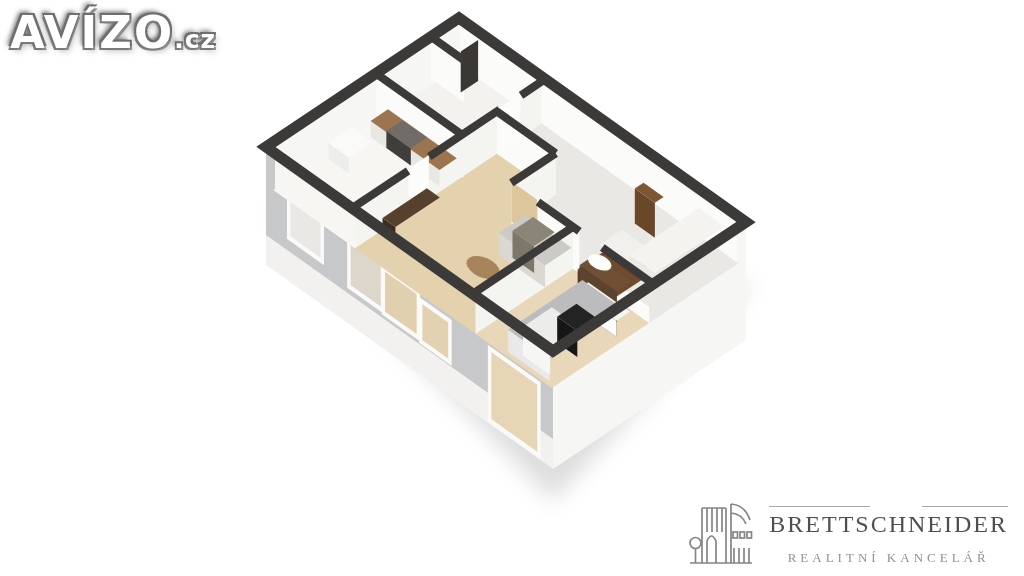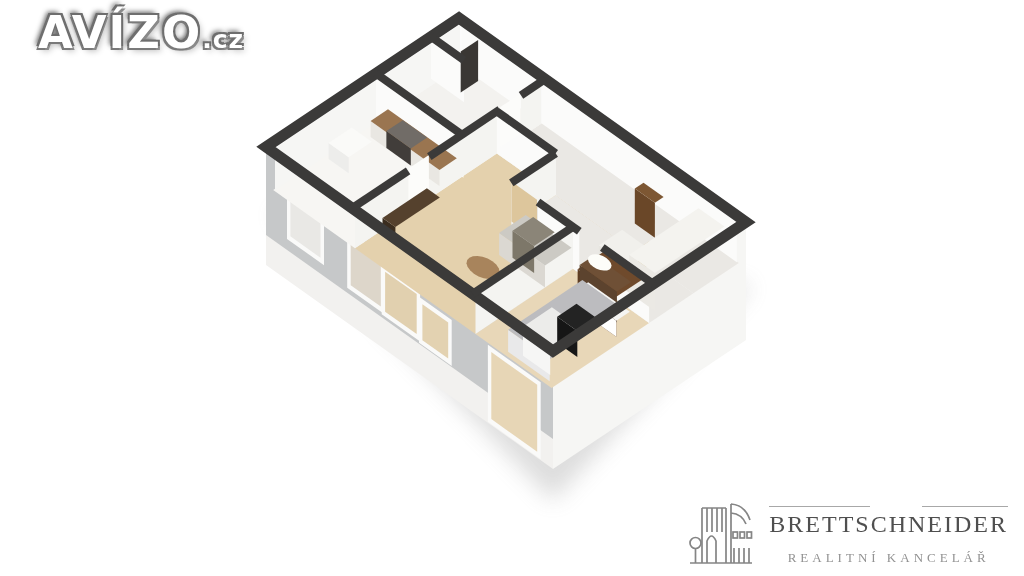--- a/index.html
+++ b/index.html
@@ -1,19 +1,19 @@
 <!DOCTYPE html>
 <html><head>
 <meta charset="utf-8">
 <style>
   html,body{margin:0;padding:0}
   body{width:1024px;height:576px;background:#ffffff;overflow:hidden;position:relative;
        font-family:"Liberation Sans",sans-serif}
   #plan{position:absolute;left:0;top:0}
-  .avizo{position:absolute;top:10px;left:38px;z-index:5;line-height:1;
+  .avizo{position:absolute;top:10px;left:10px;z-index:5;line-height:1;
          font-family:"DejaVu Sans",sans-serif;font-weight:bold;color:#ffffff;
          font-size:45px;letter-spacing:2px;
          text-shadow:-2px -2px 0 #6e6e6e,2px -2px 0 #6e6e6e,-2px 2px 0 #7a7a7a,
                      2px 2px 0 #8a8a8a,-3px -3px 5px rgba(70,70,70,.85),3px 3px 6px rgba(0,0,0,.25)}
   .avizo .tld{font-size:25px;letter-spacing:1px}
   .brett{position:absolute;right:16px;bottom:4px;z-index:5;display:flex;align-items:flex-end;gap:14px}
   .brett-icon{flex:0 0 auto}
   .brett-text{text-align:center;padding-bottom:6px}
   .brett-rules{display:flex;justify-content:space-between;margin-bottom:3px}
   .rule-l{width:42%;border-top:1px solid #a8a8a8;height:1px}

